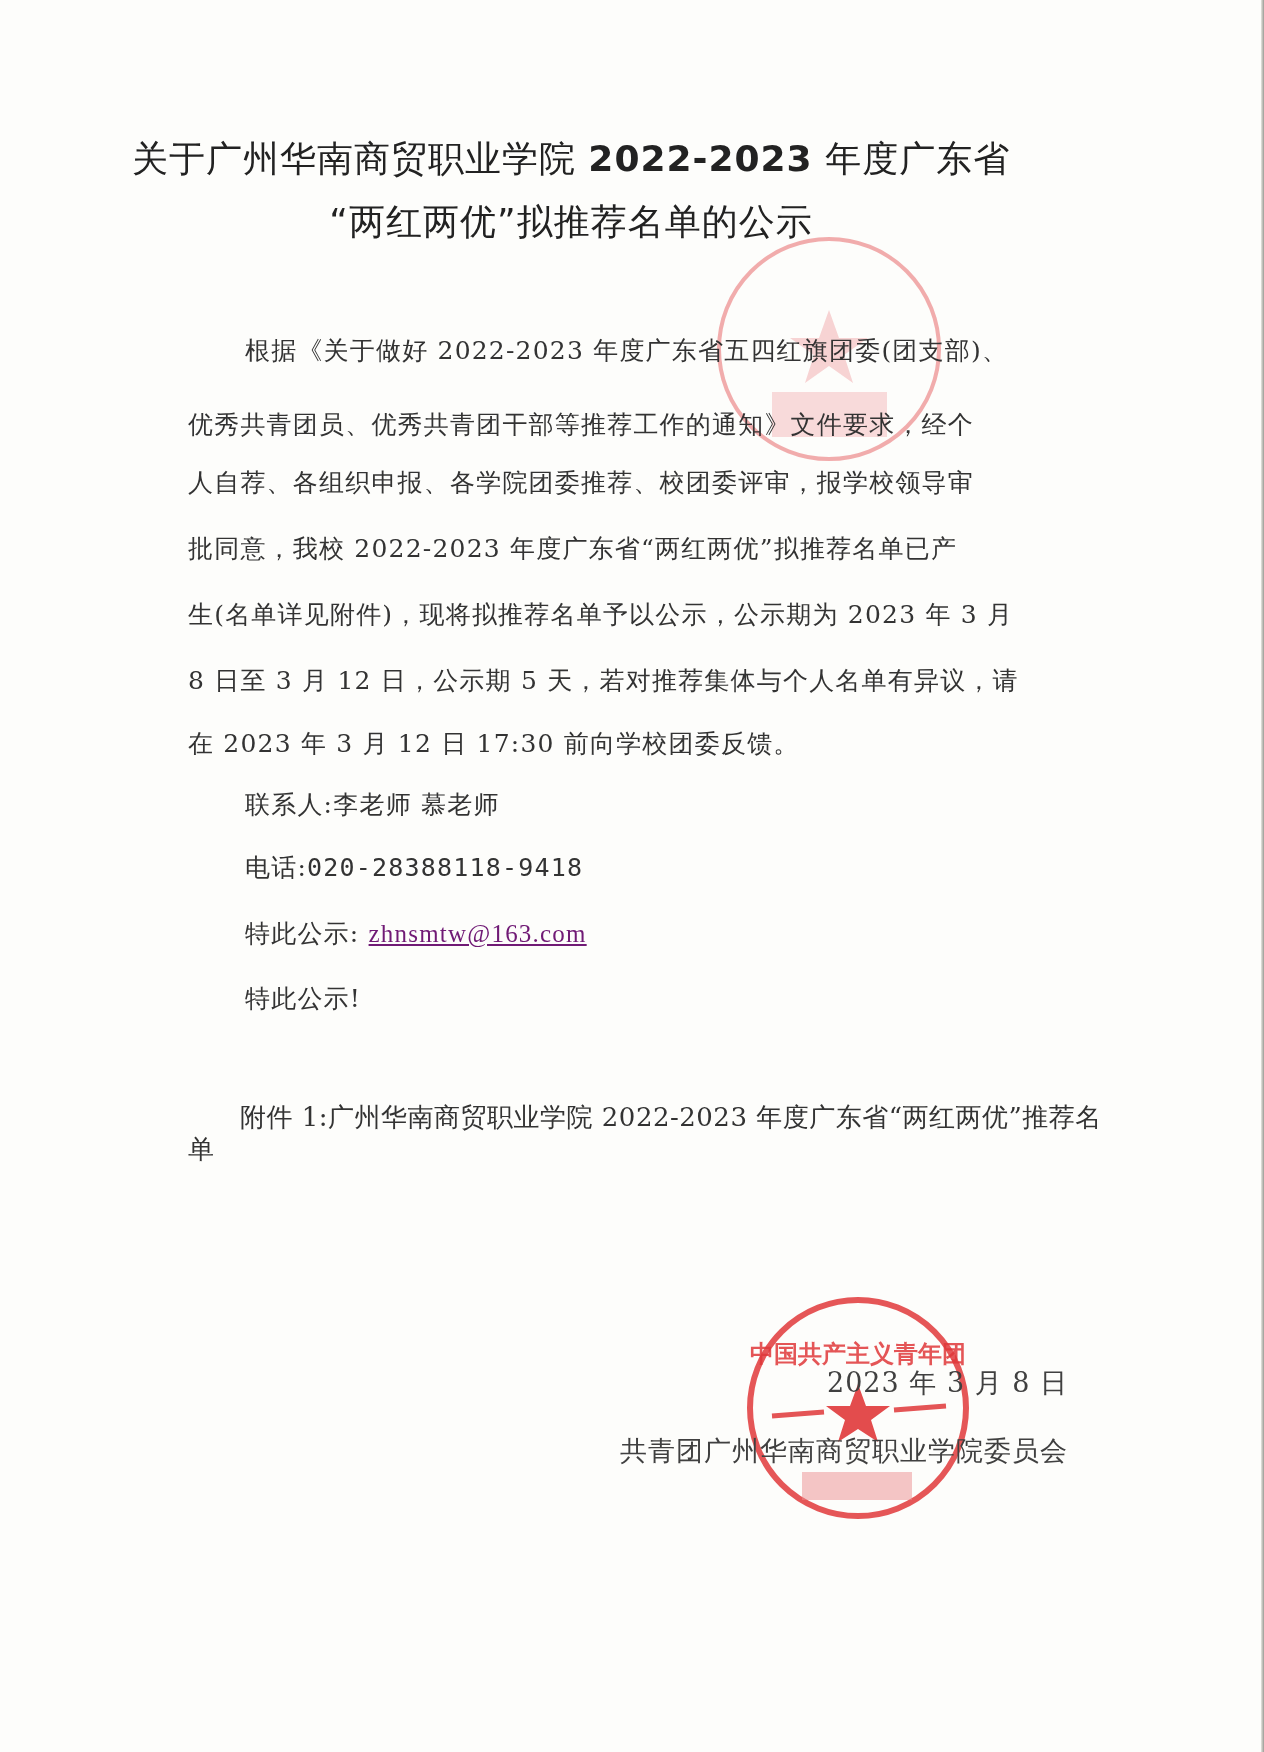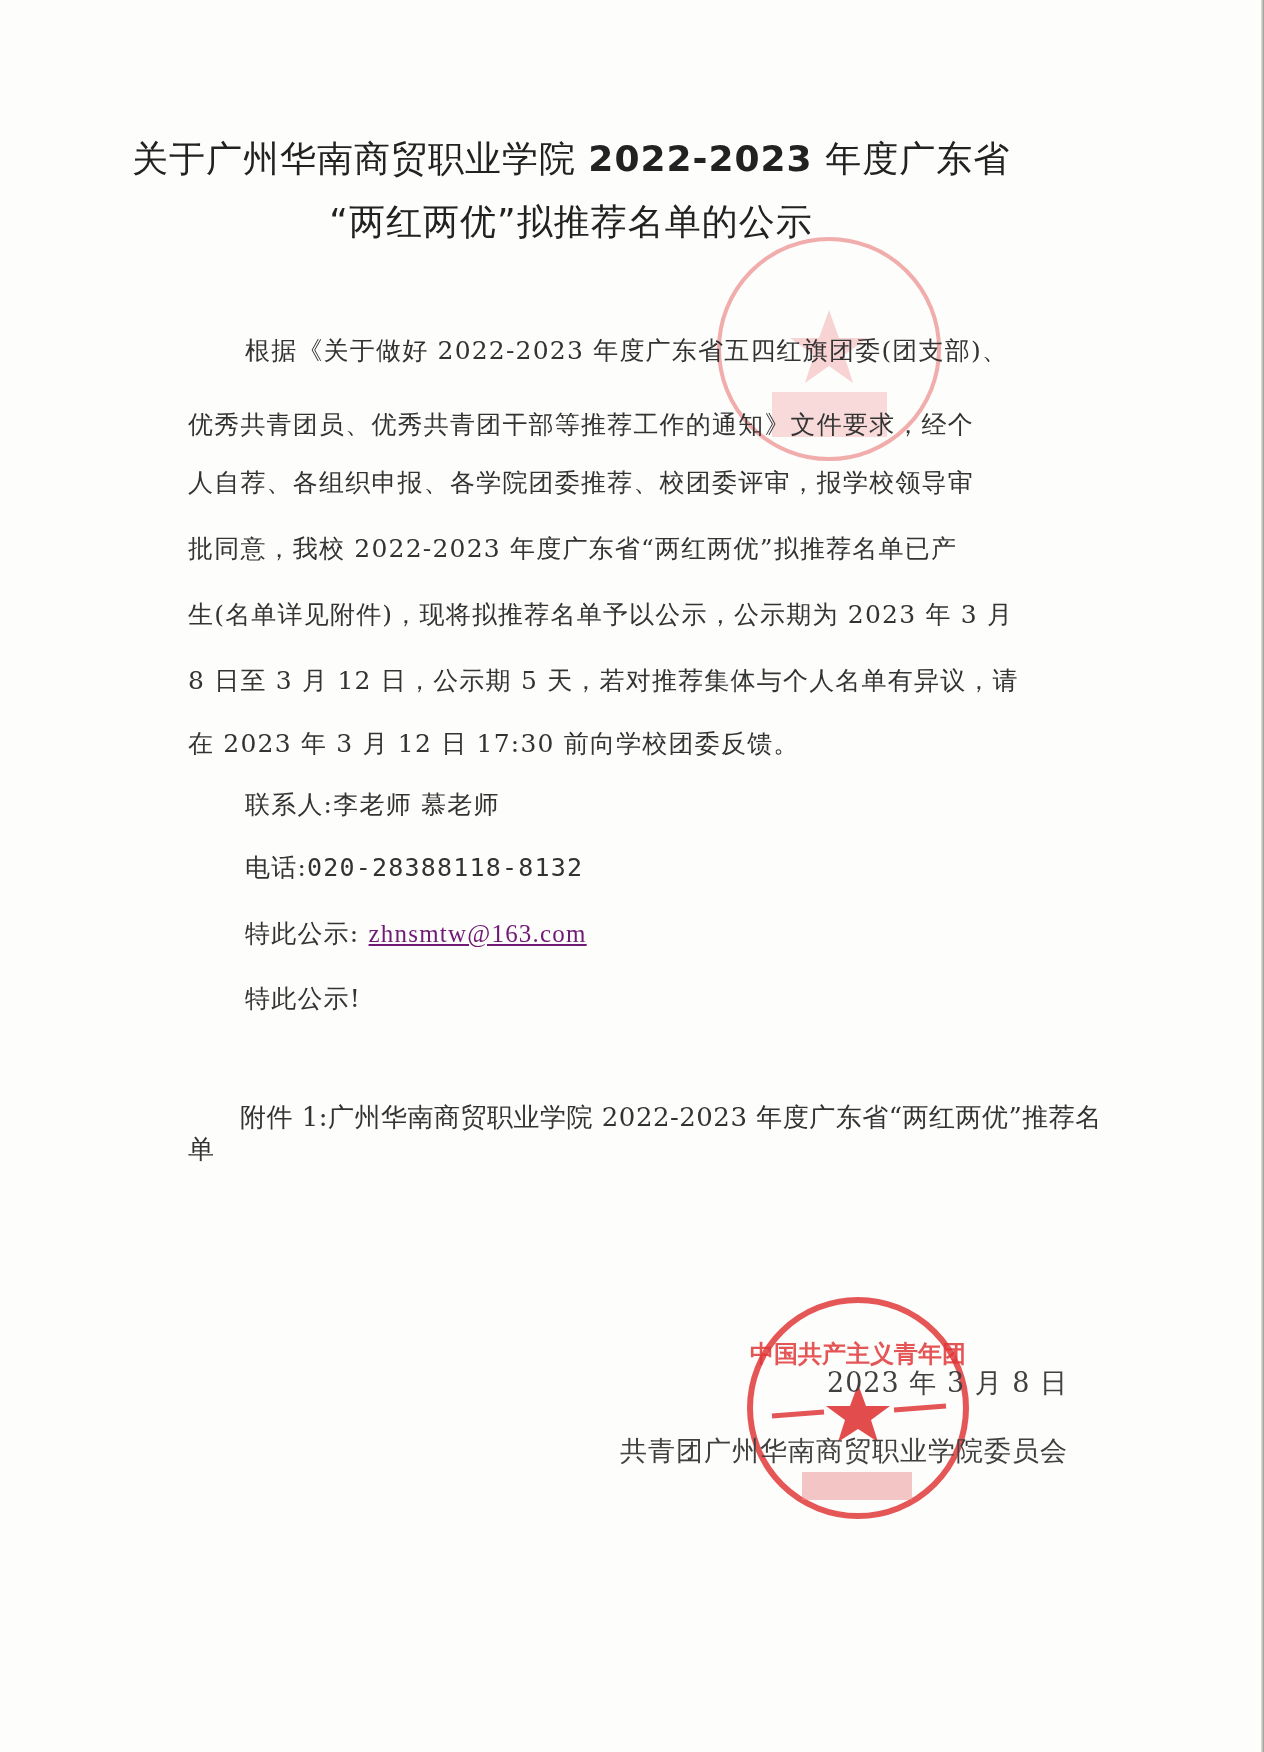--- a/index.html
+++ b/index.html
@@ -58,21 +58,21 @@
 <div class="line" style="top:466px;">人自荐、各组织申报、各学院团委推荐、校团委评审，报学校领导审</div>
 <div class="line" style="top:532px;">批同意，我校 2022-2023 年度广东省“两红两优”拟推荐名单已产</div>
 <div class="line" style="top:598px;">生(名单详见附件)，现将拟推荐名单予以公示，公示期为 2023 年 3 月</div>
 <div class="line" style="top:664px;">8 日至 3 月 12 日，公示期 5 天，若对推荐集体与个人名单有异议，请</div>
 <div class="line" style="top:727px;">在 2023 年 3 月 12 日 17:30 前向学校团委反馈。</div>
 
 <div class="line indent" style="top:788px;">
   <span>联系人:</span><span>李老师  慕老师</span>
 </div>
 <div class="line indent" style="top:851px;">
-  <span>电话:</span><span class="mono">020-28388118-8132</span>
+  <span>电话:</span><span class="mono">020-28388118-9418</span>
 </div>
 <div class="line indent" style="top:917px;">
   <span>特此公示: </span><span class="mono email">zhnsmtw@163.com</span>
 </div>
 <div class="line indent" style="top:982px;">特此公示!</div>
 
 <div class="line small" style="left:240px; top:1100px;">附件 1:广州华南商贸职业学院 2022-2023 年度广东省“两红两优”推荐名</div>
 <div class="line small" style="top:1132px;">单</div>
 
 <svg class="stamp" style="left:742px; top:1292px;" width="232" height="232" viewBox="0 0 232 232">

